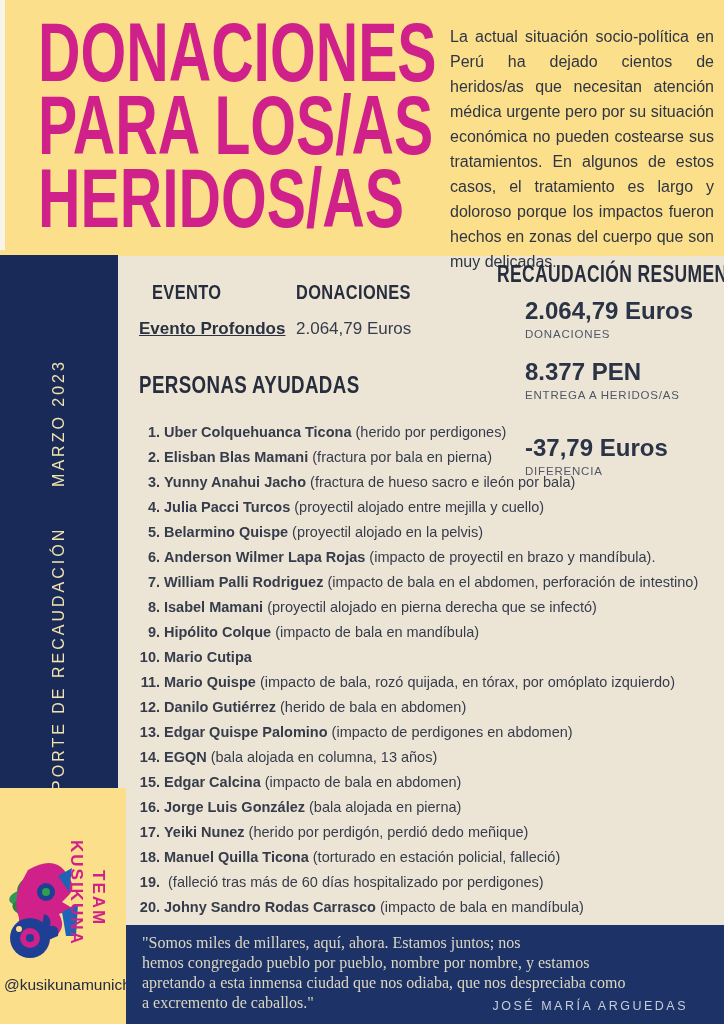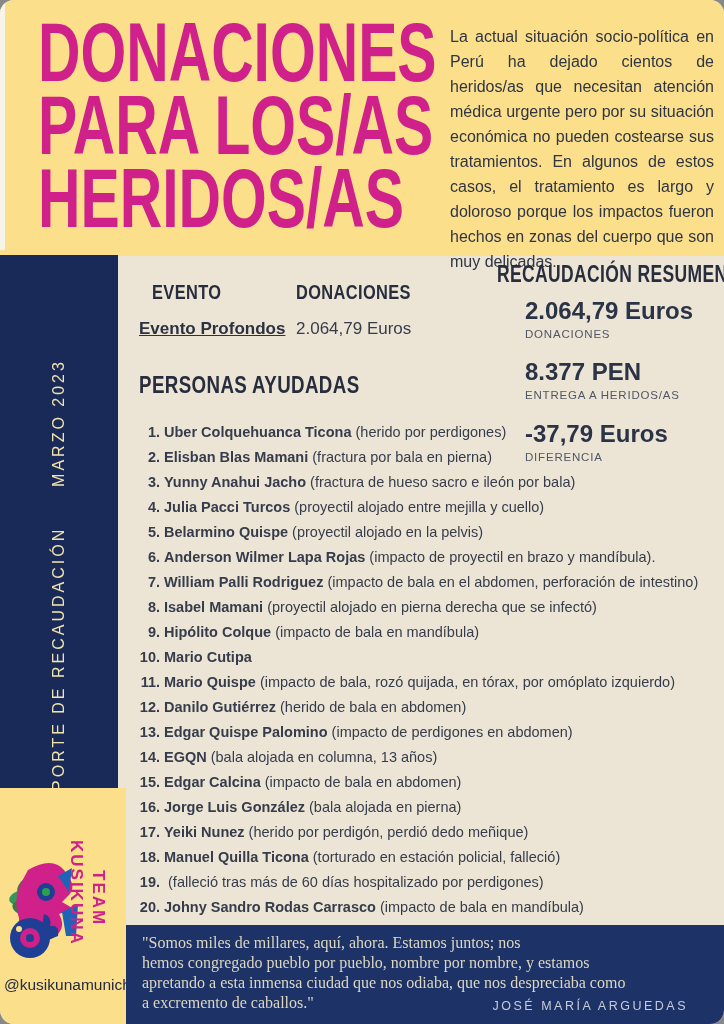--- a/index.html
+++ b/index.html
@@ -2,21 +2,21 @@
 <html style="--yellow: #fbdf8b; --magenta: #cf2189; --navy_sidebar: #1a2a58; --navy_footer: #1d3267; --cream: #ece5d5; --ink: #2b3140; --label_gray: #4f5665; --sidebar_text: #f0e3ae; --quote_text: #dcd7c1; --author_text: #c7ccd8;"><head>
 <meta charset="utf-8">
 <style>
   :root{
     --yellow:#fbdf8b; --magenta:#cf2189; --navy_sidebar:#1a2a58; --navy_footer:#1d3267;
     --cream:#ece5d5; --ink:#2b3140; --label_gray:#4f5665; --sidebar_text:#f0e3ae;
     --quote_text:#dcd7c1; --author_text:#c7ccd8;
   }
   *{margin:0;padding:0;box-sizing:border-box;}
   body{background:#888;font-family:"Liberation Sans",sans-serif;}
-  .page{position:relative;width:724px;height:1024px;background:var(--cream);overflow:hidden;margin:0 auto;border-radius:14px;}
+  .page{position:relative;width:724px;height:1024px;background:var(--cream);overflow:hidden;margin:0 auto;}
 
   
   .header{position:absolute;left:0;top:0;width:724px;height:256px;background:var(--yellow);}
   .title{position:absolute;left:38px;top:16px;color:var(--magenta);font-weight:bold;
          font-size:84px;line-height:73px;transform:scaleX(0.70);transform-origin:0 0;
          white-space:nowrap;letter-spacing:0;}
   .intro{position:absolute;left:450px;top:24px;width:264px;font-size:16px;line-height:25px;
          text-align:justify;color:#2f3543;}
   .edge-strip{position:absolute;left:0;top:0;width:5px;height:250px;background:#f8f4ea;}
 
@@ -42,21 +42,21 @@
   .person-row{display:flex;height:25px;line-height:25px;white-space:nowrap;font-size:14.5px;color:#363c4c;}
   .person-num{width:28px;text-align:right;margin-right:4px;font-weight:bold;flex:none;}
   .person-name{font-weight:bold;}
   .person-detail{font-weight:normal;}
 
   
   .summary{position:absolute;left:497px;top:261px;width:227px;}
   .summary-title{font-weight:bold;font-size:23px;color:#272d3d;transform:scaleX(0.76);
                  transform-origin:0 0;white-space:nowrap;letter-spacing:0.5px;}
   .summary-entry{margin-left:28px;}
-  .se-1{margin-top:9px;} .se-2{margin-top:17px;} .se-3{margin-top:18px;}
+  .se-1{margin-top:9px;} .se-2{margin-top:17px;} .se-3{margin-top:32px;}
   .summary-value{font-size:24px;font-weight:bold;color:#2b3347;line-height:27px;white-space:nowrap;}
   .summary-label{font-size:11.5px;color:var(--label_gray);letter-spacing:0.8px;margin-top:3px;line-height:14px;white-space:nowrap;}
 
   
   .logo-block{position:absolute;left:0;top:788px;width:126px;height:236px;background:var(--yellow);}
   .vt{position:absolute;writing-mode:vertical-lr;text-orientation:mixed;font-weight:bold;
       color:var(--magenta);font-size:17px;letter-spacing:2px;white-space:nowrap;}
   .vt-kusikuna{left:66px;top:52px;}
   .vt-team{left:88px;top:82px;}
   .handle{position:absolute;left:4px;top:188px;font-size:15.5px;color:#232a42;font-weight:500;}

